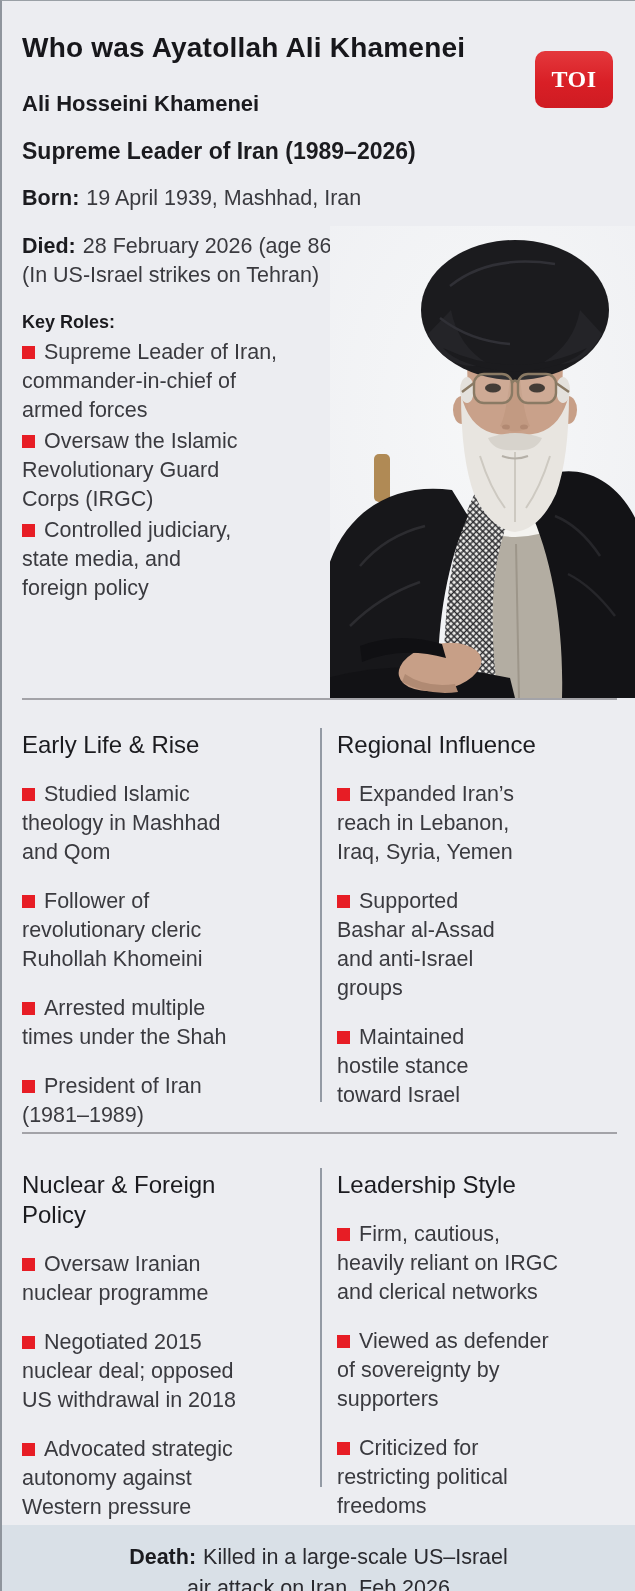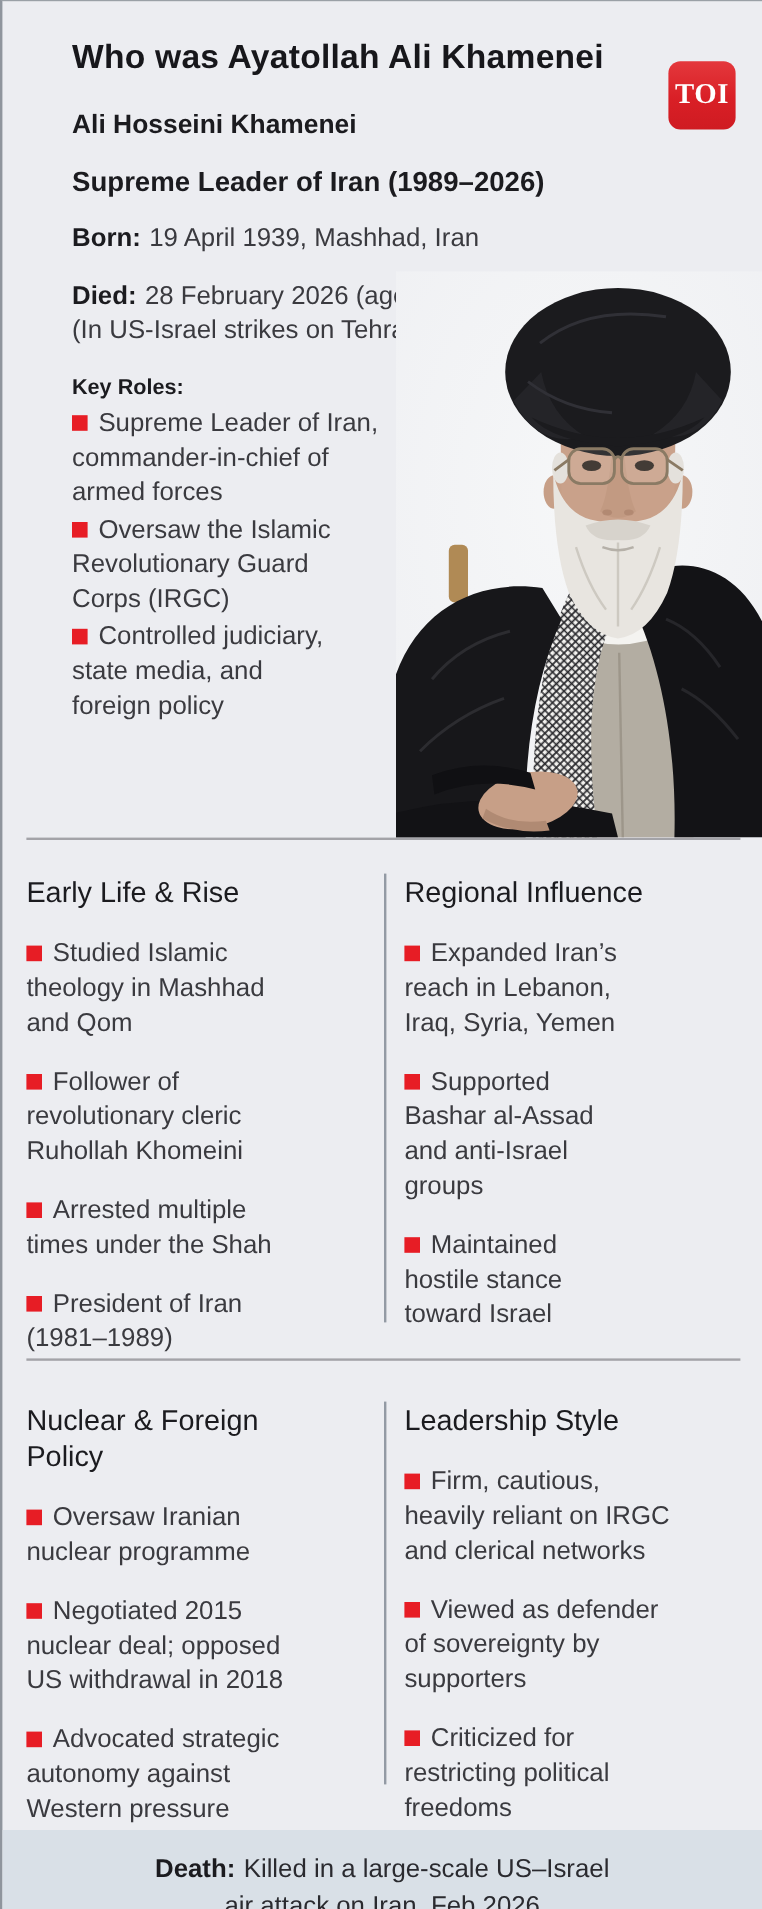--- a/index.html
+++ b/index.html
@@ -16,28 +16,28 @@
     color:#3a3a3f;
   }
   
   .title {
     margin:30px 90px 0 20px;
     font-size:28px; line-height:34px; font-weight:800;
     color:#17171b; letter-spacing:.2px;
   }
   .toi-logo {
     position:absolute; top:20px; right:22px;
-    width:56px; height:57px; border-radius:10px;
+    width:78px; height:57px; border-radius:10px;
     background:linear-gradient(180deg,#e4383c 0%,#d91f26 55%,#cf1b22 100%);
     display:flex; align-items:center; justify-content:center;
     font-family:"Liberation Serif","DejaVu Serif",serif;
     font-weight:700; font-size:24px; color:#ffffff; letter-spacing:.5px;
   }
   
-  .top-section { position:relative; height:667px;padding-left:38px; }
+  .top-section { position:relative; height:667px; }
   .name   { margin:26px 20px 0; font-size:22px; line-height:26px; font-weight:800; color:#1b1b1f; }
   .tenure { margin:20px 20px 0; font-size:23px; line-height:28px; font-weight:800; color:#1b1b1f; }
   .fact   { margin:19px 20px 0; font-size:21.5px; line-height:29px; max-width:345px; }
   .fact strong, .kr-label, .footer-band strong { color:#1b1b1f; font-weight:800;margin-top:24px; }
   .fact strong { margin-right:7px; }
   .kr-label { margin:18px 20px 0; font-size:18px; line-height:28px; font-weight:800; }
   .prewrap { white-space:pre-line; }
   
   .bullet { font-size:21.5px; line-height:29px; }
   .top-section .bullet { margin:2px 20px 0; max-width:315px; }

